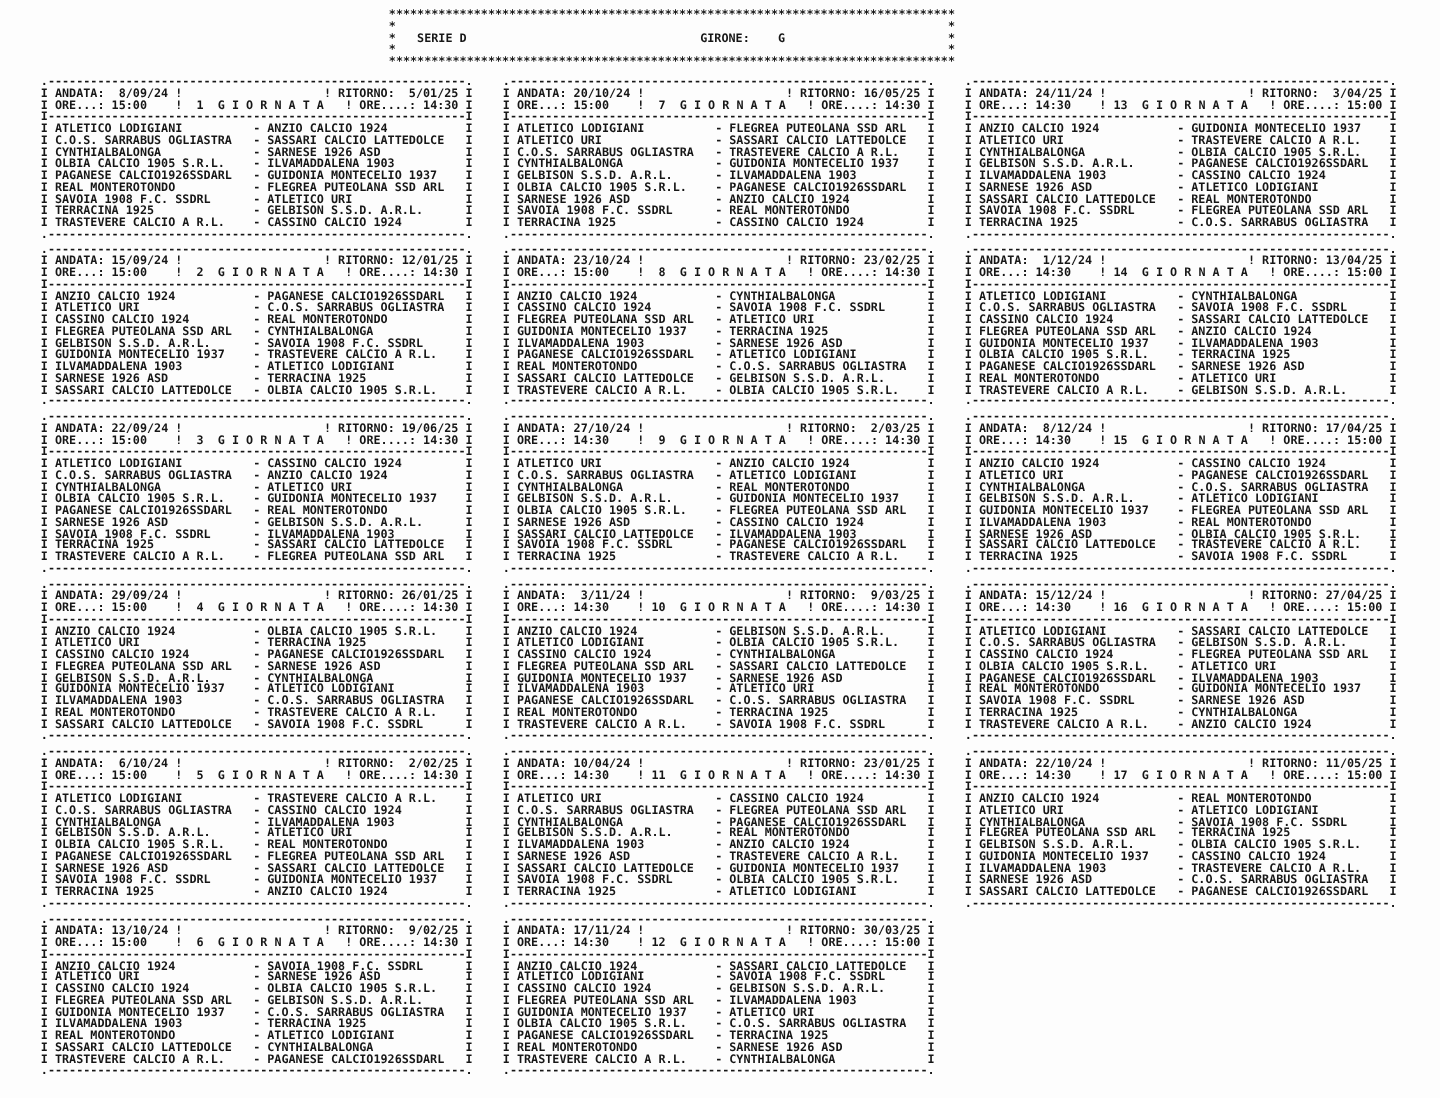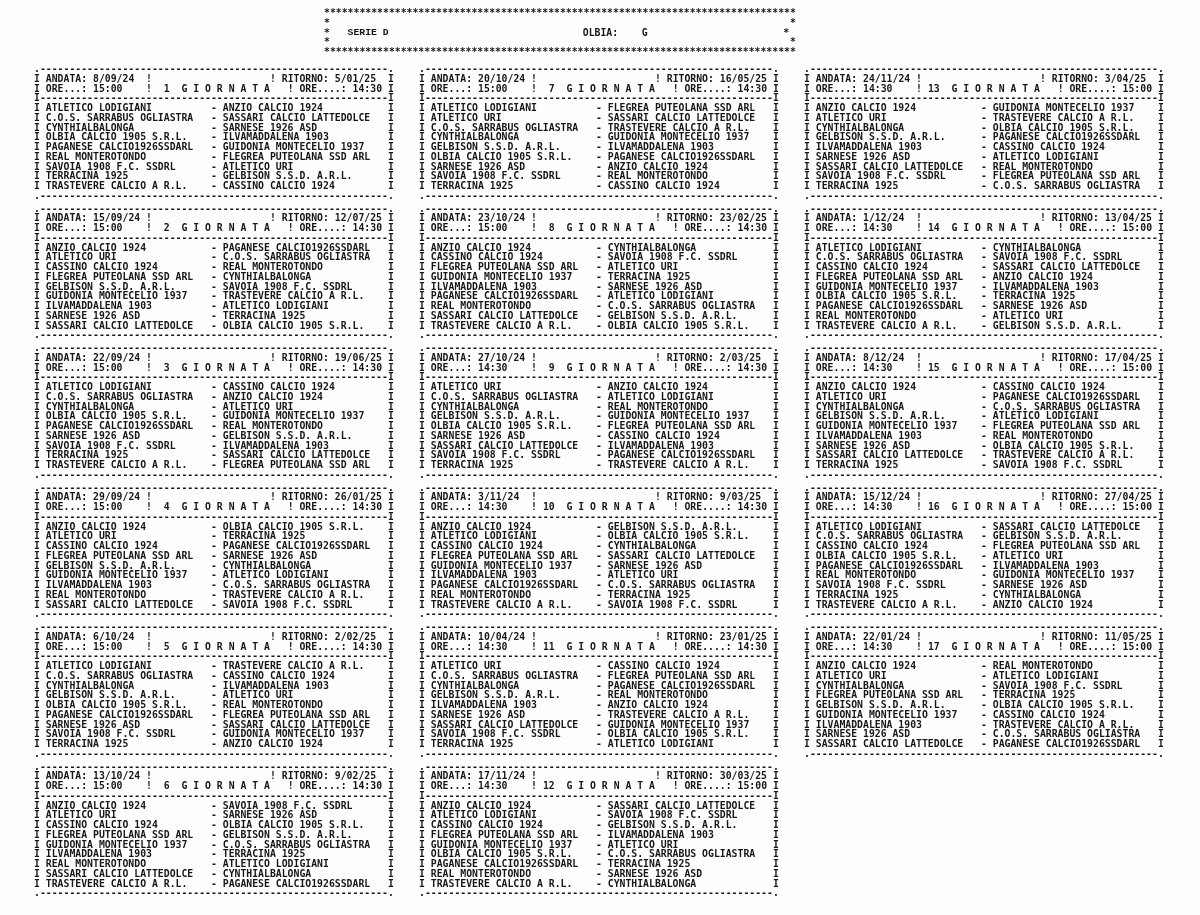--- a/index.html
+++ b/index.html
@@ -6,30 +6,30 @@
   body{width:1200px;height:915px;position:relative;overflow:hidden;
        font-family:"DejaVu Sans Mono","Liberation Mono",monospace;
        font-weight:bold;color:#161616;}
   #masthead{position:absolute;left:324px;top:8px;font-size:8.6px;line-height:9.6px;}
   #columns{position:absolute;left:34px;top:64px;display:flex;gap:23px;}
   .col{width:362px;}
   .block{margin-bottom:3px;}
   .line{white-space:pre;font-size:9.8px;line-height:9.75px;}
   .c28{display:inline-block;width:28ch;vertical-align:bottom;overflow:visible;}
   .c40{display:inline-block;width:40ch;vertical-align:bottom;}
-  .d8{display:inline-block;width:8ch;vertical-align:bottom;}
+  .d8{display:inline-block;width:8ch;text-align:right;vertical-align:bottom;}
   .n2{display:inline-block;width:2ch;text-align:right;vertical-align:bottom;}
 </style>
 </head>
 <body>
 
 <div id="masthead">
     <div class="line">********************************************************************************</div>
     <div class="line">*                                                                              *</div>
-    <div class="line">*   <span class="c40" style="width: 40ch; font-family: Liberation Mono, monospace;">SERIE D</span><span>OLBIA:</span>    <span>G</span>                       *</div>
+    <div class="line">*   <span class="c40" style="width: 40ch;">SERIE D</span><span>GIRONE:</span>    <span>G</span>                       *</div>
     <div class="line">*                                                                              *</div>
     <div class="line">********************************************************************************</div>
   </div>
 <div id="columns">
     <div class="col">
       <div class="block">
         <div class="line">.-----------------------------------------------------------.</div>
         <div class="line">I <span>ANDATA:</span> <span class="d8">8/09/24</span> !                    ! <span>RITORNO:</span> <span class="d8">5/01/25</span> I</div>
         <div class="line">I <span>ORE...:</span> <span>15:00</span>    ! <span class="n2">1</span>  <span>G I O R N A T A</span>   ! <span>ORE....:</span> <span>14:30</span> I</div>
         <div class="line">I-----------------------------------------------------------I</div>
@@ -39,21 +39,21 @@
         <div class="line">I <span class="c28">OLBIA CALCIO 1905 S.R.L.</span>- <span class="c28">ILVAMADDALENA 1903</span>I</div>
         <div class="line">I <span class="c28">PAGANESE CALCIO1926SSDARL</span>- <span class="c28">GUIDONIA MONTECELIO 1937</span>I</div>
         <div class="line">I <span class="c28">REAL MONTEROTONDO</span>- <span class="c28">FLEGREA PUTEOLANA SSD ARL</span>I</div>
         <div class="line">I <span class="c28">SAVOIA 1908 F.C. SSDRL</span>- <span class="c28">ATLETICO URI</span>I</div>
         <div class="line">I <span class="c28">TERRACINA 1925</span>- <span class="c28">GELBISON S.S.D. A.R.L.</span>I</div>
         <div class="line">I <span class="c28">TRASTEVERE CALCIO A R.L.</span>- <span class="c28">CASSINO CALCIO 1924</span>I</div>
         <div class="line">.-----------------------------------------------------------.</div>
       </div>
       <div class="block">
         <div class="line">.-----------------------------------------------------------.</div>
-        <div class="line">I <span>ANDATA:</span> <span class="d8">15/09/24</span> !                    ! <span>RITORNO:</span> <span class="d8">12/07/25</span> I</div>
+        <div class="line">I <span>ANDATA:</span> <span class="d8">15/09/24</span> !                    ! <span>RITORNO:</span> <span class="d8">12/01/25</span> I</div>
         <div class="line">I <span>ORE...:</span> <span>15:00</span>    ! <span class="n2">2</span>  <span>G I O R N A T A</span>   ! <span>ORE....:</span> <span>14:30</span> I</div>
         <div class="line">I-----------------------------------------------------------I</div>
         <div class="line">I <span class="c28">ANZIO CALCIO 1924</span>- <span class="c28">PAGANESE CALCIO1926SSDARL</span>I</div>
         <div class="line">I <span class="c28">ATLETICO URI</span>- <span class="c28">C.O.S. SARRABUS OGLIASTRA</span>I</div>
         <div class="line">I <span class="c28">CASSINO CALCIO 1924</span>- <span class="c28">REAL MONTEROTONDO</span>I</div>
         <div class="line">I <span class="c28">FLEGREA PUTEOLANA SSD ARL</span>- <span class="c28">CYNTHIALBALONGA</span>I</div>
         <div class="line">I <span class="c28">GELBISON S.S.D. A.R.L.</span>- <span class="c28">SAVOIA 1908 F.C. SSDRL</span>I</div>
         <div class="line">I <span class="c28">GUIDONIA MONTECELIO 1937</span>- <span class="c28">TRASTEVERE CALCIO A R.L.</span>I</div>
         <div class="line">I <span class="c28">ILVAMADDALENA 1903</span>- <span class="c28">ATLETICO LODIGIANI</span>I</div>
         <div class="line">I <span class="c28">SARNESE 1926 ASD</span>- <span class="c28">TERRACINA 1925</span>I</div>
@@ -283,21 +283,21 @@
         <div class="line">I <span class="c28">OLBIA CALCIO 1905 S.R.L.</span>- <span class="c28">ATLETICO URI</span>I</div>
         <div class="line">I <span class="c28">PAGANESE CALCIO1926SSDARL</span>- <span class="c28">ILVAMADDALENA 1903</span>I</div>
         <div class="line">I <span class="c28">REAL MONTEROTONDO</span>- <span class="c28">GUIDONIA MONTECELIO 1937</span>I</div>
         <div class="line">I <span class="c28">SAVOIA 1908 F.C. SSDRL</span>- <span class="c28">SARNESE 1926 ASD</span>I</div>
         <div class="line">I <span class="c28">TERRACINA 1925</span>- <span class="c28">CYNTHIALBALONGA</span>I</div>
         <div class="line">I <span class="c28">TRASTEVERE CALCIO A R.L.</span>- <span class="c28">ANZIO CALCIO 1924</span>I</div>
         <div class="line">.-----------------------------------------------------------.</div>
       </div>
       <div class="block">
         <div class="line">.-----------------------------------------------------------.</div>
-        <div class="line">I <span>ANDATA:</span> <span class="d8">22/01/24</span> !                    ! <span>RITORNO:</span> <span class="d8">11/05/25</span> I</div>
+        <div class="line">I <span>ANDATA:</span> <span class="d8">22/10/24</span> !                    ! <span>RITORNO:</span> <span class="d8">11/05/25</span> I</div>
         <div class="line">I <span>ORE...:</span> <span>14:30</span>    ! <span class="n2">17</span>  <span>G I O R N A T A</span>   ! <span>ORE....:</span> <span>15:00</span> I</div>
         <div class="line">I-----------------------------------------------------------I</div>
         <div class="line">I <span class="c28">ANZIO CALCIO 1924</span>- <span class="c28">REAL MONTEROTONDO</span>I</div>
         <div class="line">I <span class="c28">ATLETICO URI</span>- <span class="c28">ATLETICO LODIGIANI</span>I</div>
         <div class="line">I <span class="c28">CYNTHIALBALONGA</span>- <span class="c28">SAVOIA 1908 F.C. SSDRL</span>I</div>
         <div class="line">I <span class="c28">FLEGREA PUTEOLANA SSD ARL</span>- <span class="c28">TERRACINA 1925</span>I</div>
         <div class="line">I <span class="c28">GELBISON S.S.D. A.R.L.</span>- <span class="c28">OLBIA CALCIO 1905 S.R.L.</span>I</div>
         <div class="line">I <span class="c28">GUIDONIA MONTECELIO 1937</span>- <span class="c28">CASSINO CALCIO 1924</span>I</div>
         <div class="line">I <span class="c28">ILVAMADDALENA 1903</span>- <span class="c28">TRASTEVERE CALCIO A R.L.</span>I</div>
         <div class="line">I <span class="c28">SARNESE 1926 ASD</span>- <span class="c28">C.O.S. SARRABUS OGLIASTRA</span>I</div>

